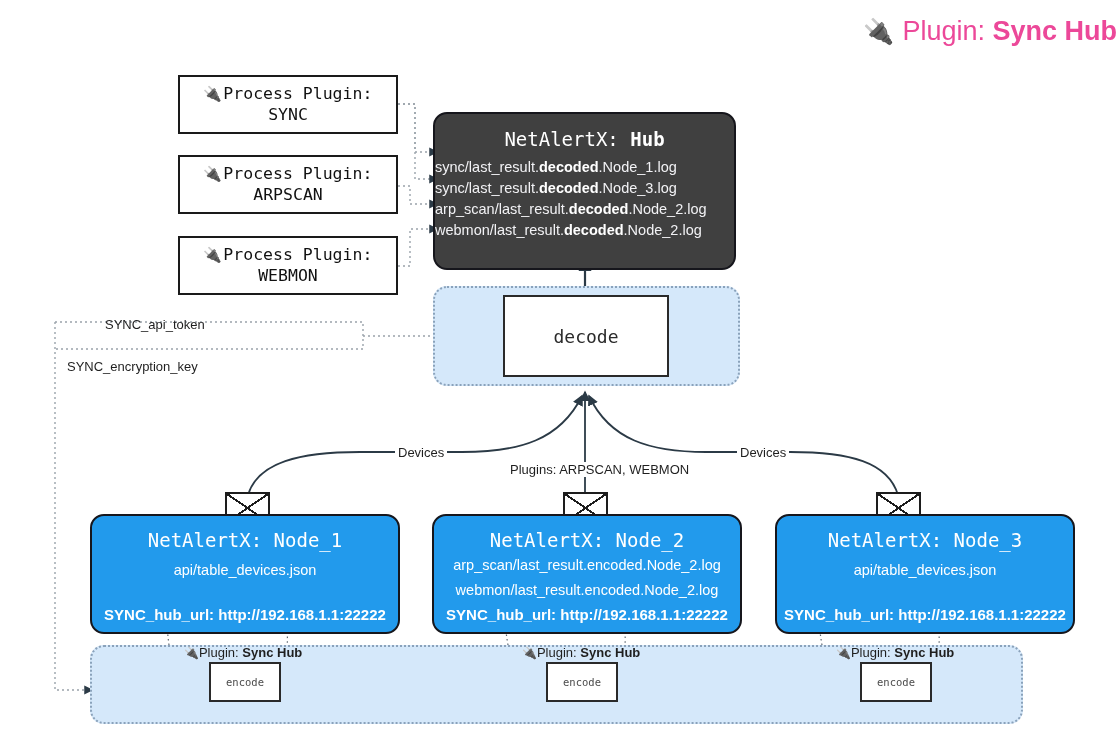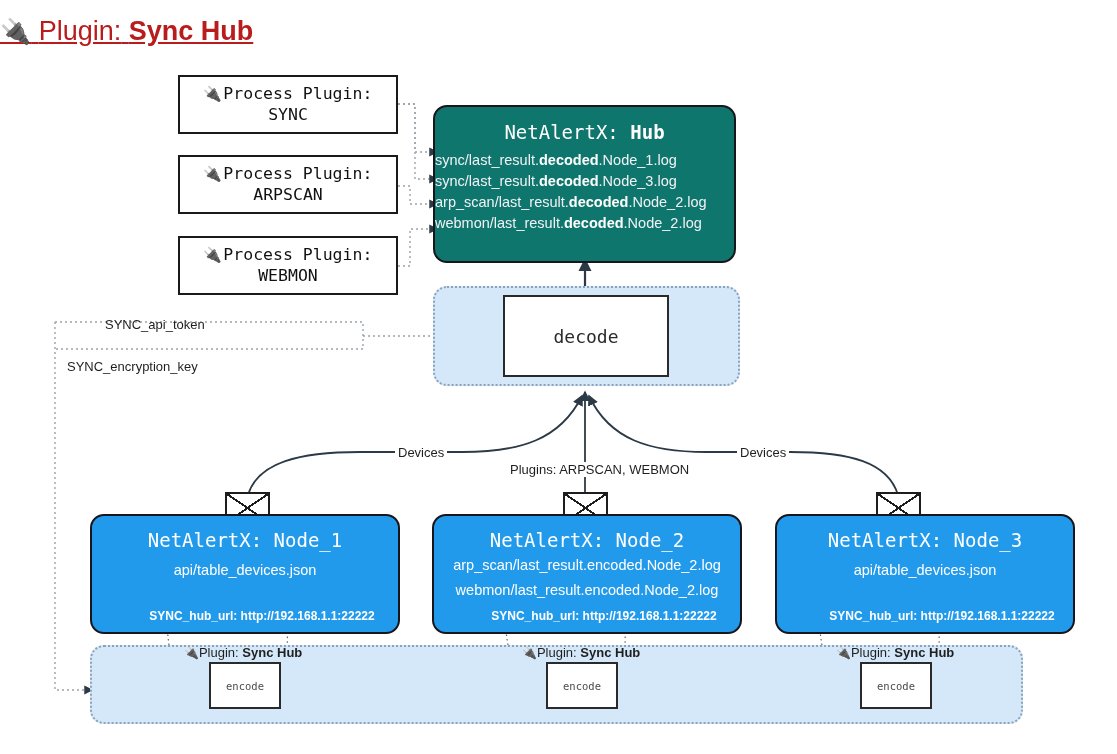--- a/index.html
+++ b/index.html
@@ -25,26 +25,25 @@
     height: 754px;
     pointer-events: none;
   }
   .layer-boxes { position: absolute; left:0; top:0; width:1117px; height:754px; }
 
   
   .page-title {
     position: absolute;
     left: 0; top: 16px;
     width: 1117px;
-    text-align: left;
+    text-align: right;
     font-size: 27px;
-    color: #b91c1c;
+    color: #ec4899;
     letter-spacing: 0px;
     white-space: nowrap;
-    text-decoration: underline;
   }
   .page-title .plug { font-size: 25px; }
   .page-title .lbl { font-weight: 400; }
   .page-title .strong { font-weight: bold; }
 
   
   .proc-box {
     position: absolute;
     box-sizing: border-box;
     width: 220px;
@@ -70,25 +69,25 @@
     left: 443px; top: 75px;
     width: 300px;
     text-align: center;
     font-size: 11.5px;
     font-weight: bold;
     color: #1f1f1f;
     white-space: nowrap;
   }
   .hub-box {
     position: absolute;
-    left: 433px; top: 105px;
+    left: 433px; top: 112px;
     width: 303px;
     height: 158px;
     box-sizing: border-box;
-    background: #0f766e;
+    background: #404040;
     border: 2px solid #16161c;
     border-radius: 14px;
     color: #ffffff;
   }
   .hub-title {
     margin-top: 14px;
     text-align: center;
     font-family: "DejaVu Sans Mono", monospace;
     font-size: 19px;
     white-space: nowrap;
@@ -166,25 +165,24 @@
     font-size: 14.5px;
     color: #ffffff;
     white-space: nowrap;
     line-height: 1.1;
   }
   .node-foot {
     position: absolute;
     left: 0; bottom: 9px;
     width: 100%;
     text-align: center;
-    font-size: 12px;
+    font-size: 15px;
     font-weight: bold;
     color: #ffffff;
     white-space: nowrap;
-    padding-left: 17px;
   }
   .node-box.n2 .node-lines { margin-top: 7px; gap: 9px; }
   .node-box.n2 .node-line { font-size: 14.5px; }
 
   
   .envelope {
     position: absolute;
     width: 45px;
     height: 32px;
     box-sizing: border-box;
@@ -222,21 +220,21 @@
     position: absolute;
     font-size: 13px;
     color: #1f1f1f;
     white-space: nowrap;
   }
   .encode-label .plug { font-family: "DejaVu Sans", sans-serif; font-size: 12px; }
   .encode-label .b { font-weight: bold; }
   .encode-box {
     position: absolute;
     width: 72px;
-    height: 47px;
+    height: 40px;
     box-sizing: border-box;
     background: #ffffff;
     border: 2px solid #2a2a2a;
     display: flex;
     align-items: center;
     justify-content: center;
     font-family: "DejaVu Sans Mono", monospace;
     font-size: 10.5px;
     color: #4a4a4a;
   }

